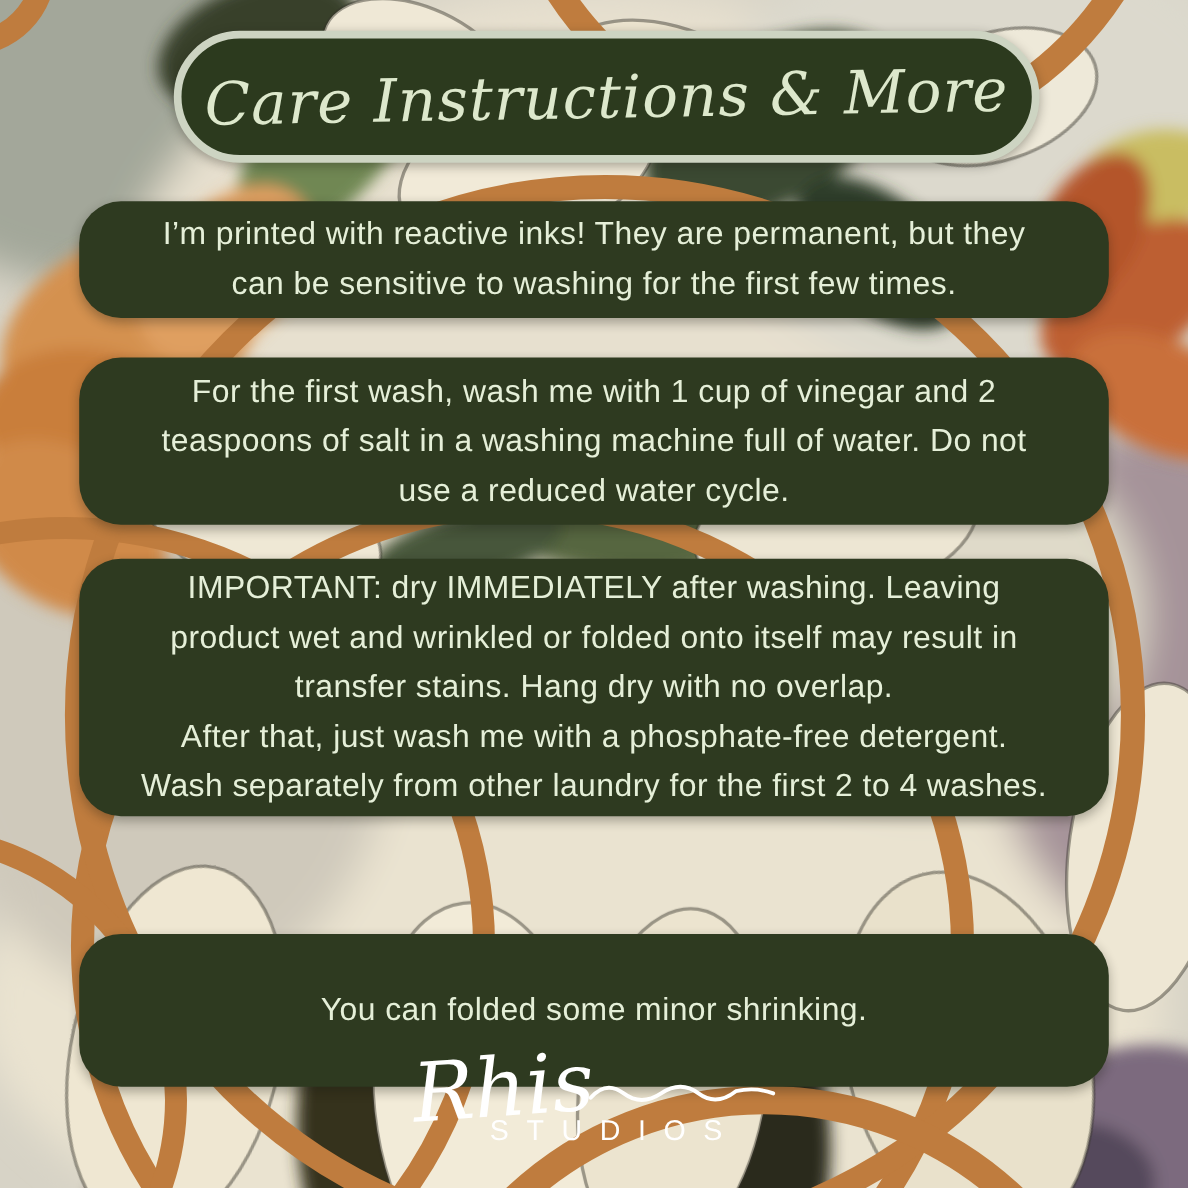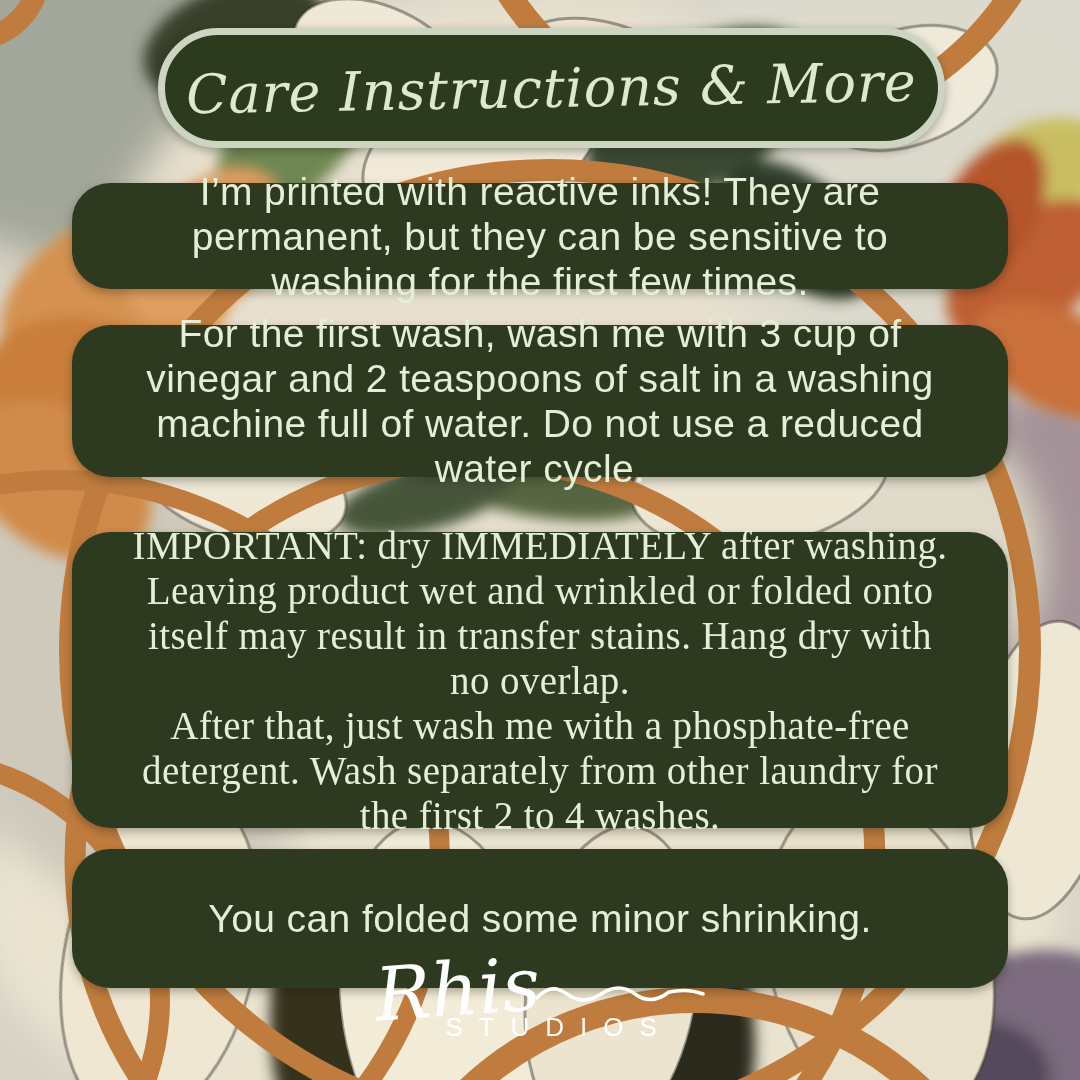--- a/index.html
+++ b/index.html
@@ -32,26 +32,26 @@
   .card{
     position:absolute;left:72px;width:936px;
     background:var(--card_bg);
     border-radius:38px;
     box-shadow:0 4px 10px rgba(25,25,15,.32);
     display:flex;flex-direction:column;align-items:center;justify-content:center;
     padding:10px 56px;
   }
   .card p{
     color:var(--card_text);
-    font-size:39px;line-height:45px;letter-spacing:.4px;
+    font-size:29px;line-height:45px;letter-spacing:.4px;
     text-align:center;
   }
   .card-1{top:183px;height:106px;}
   .card-2{top:325px;height:152px;}
-  .card-3{top:532px;height:296px;font-family:Liberation Serif, serif;}
+  .card-3{top:508px;height:234px;}
   .card-3 p + p{}
   .card-4{top:849px;height:139px;}
 
   .logo{
     position:absolute;left:0;right:0;top:952px;height:120px;
     display:flex;flex-direction:column;align-items:center;
     color:var(--logo_color);z-index:5;pointer-events:none;
   }
   .logo-row{display:flex;align-items:flex-end;}
   .logo-script{
@@ -143,21 +143,21 @@
 
   <div class="banner">
     <div class="banner-title">Care Instructions &amp; More</div>
   </div>
 
   <div class="card card-1">
     <p>I’m printed with reactive inks! They are permanent, but they can be sensitive to washing for the first few times.</p>
   </div>
 
   <div class="card card-2">
-    <p>For the first wash, wash me with 3 cup of vinegar and 2 teaspoons of salt in a washing machine full of water. Do not use a reduced water cycle.</p>
+    <p>For the first wash, wash me with 1 cup of vinegar and 2 teaspoons of salt in a washing machine full of water. Do not use a reduced water cycle.</p>
   </div>
 
   <div class="card card-3">
     <p>IMPORTANT: dry IMMEDIATELY after washing. Leaving product wet and wrinkled or folded onto itself may result in transfer stains. Hang dry with no overlap.</p>
     <p>After that, just wash me with a phosphate-free detergent. Wash separately from other laundry for the first 2 to 4 washes.</p>
   </div>
 
   <div class="card card-4">
     <p>You can folded some minor shrinking.</p>
   </div>

